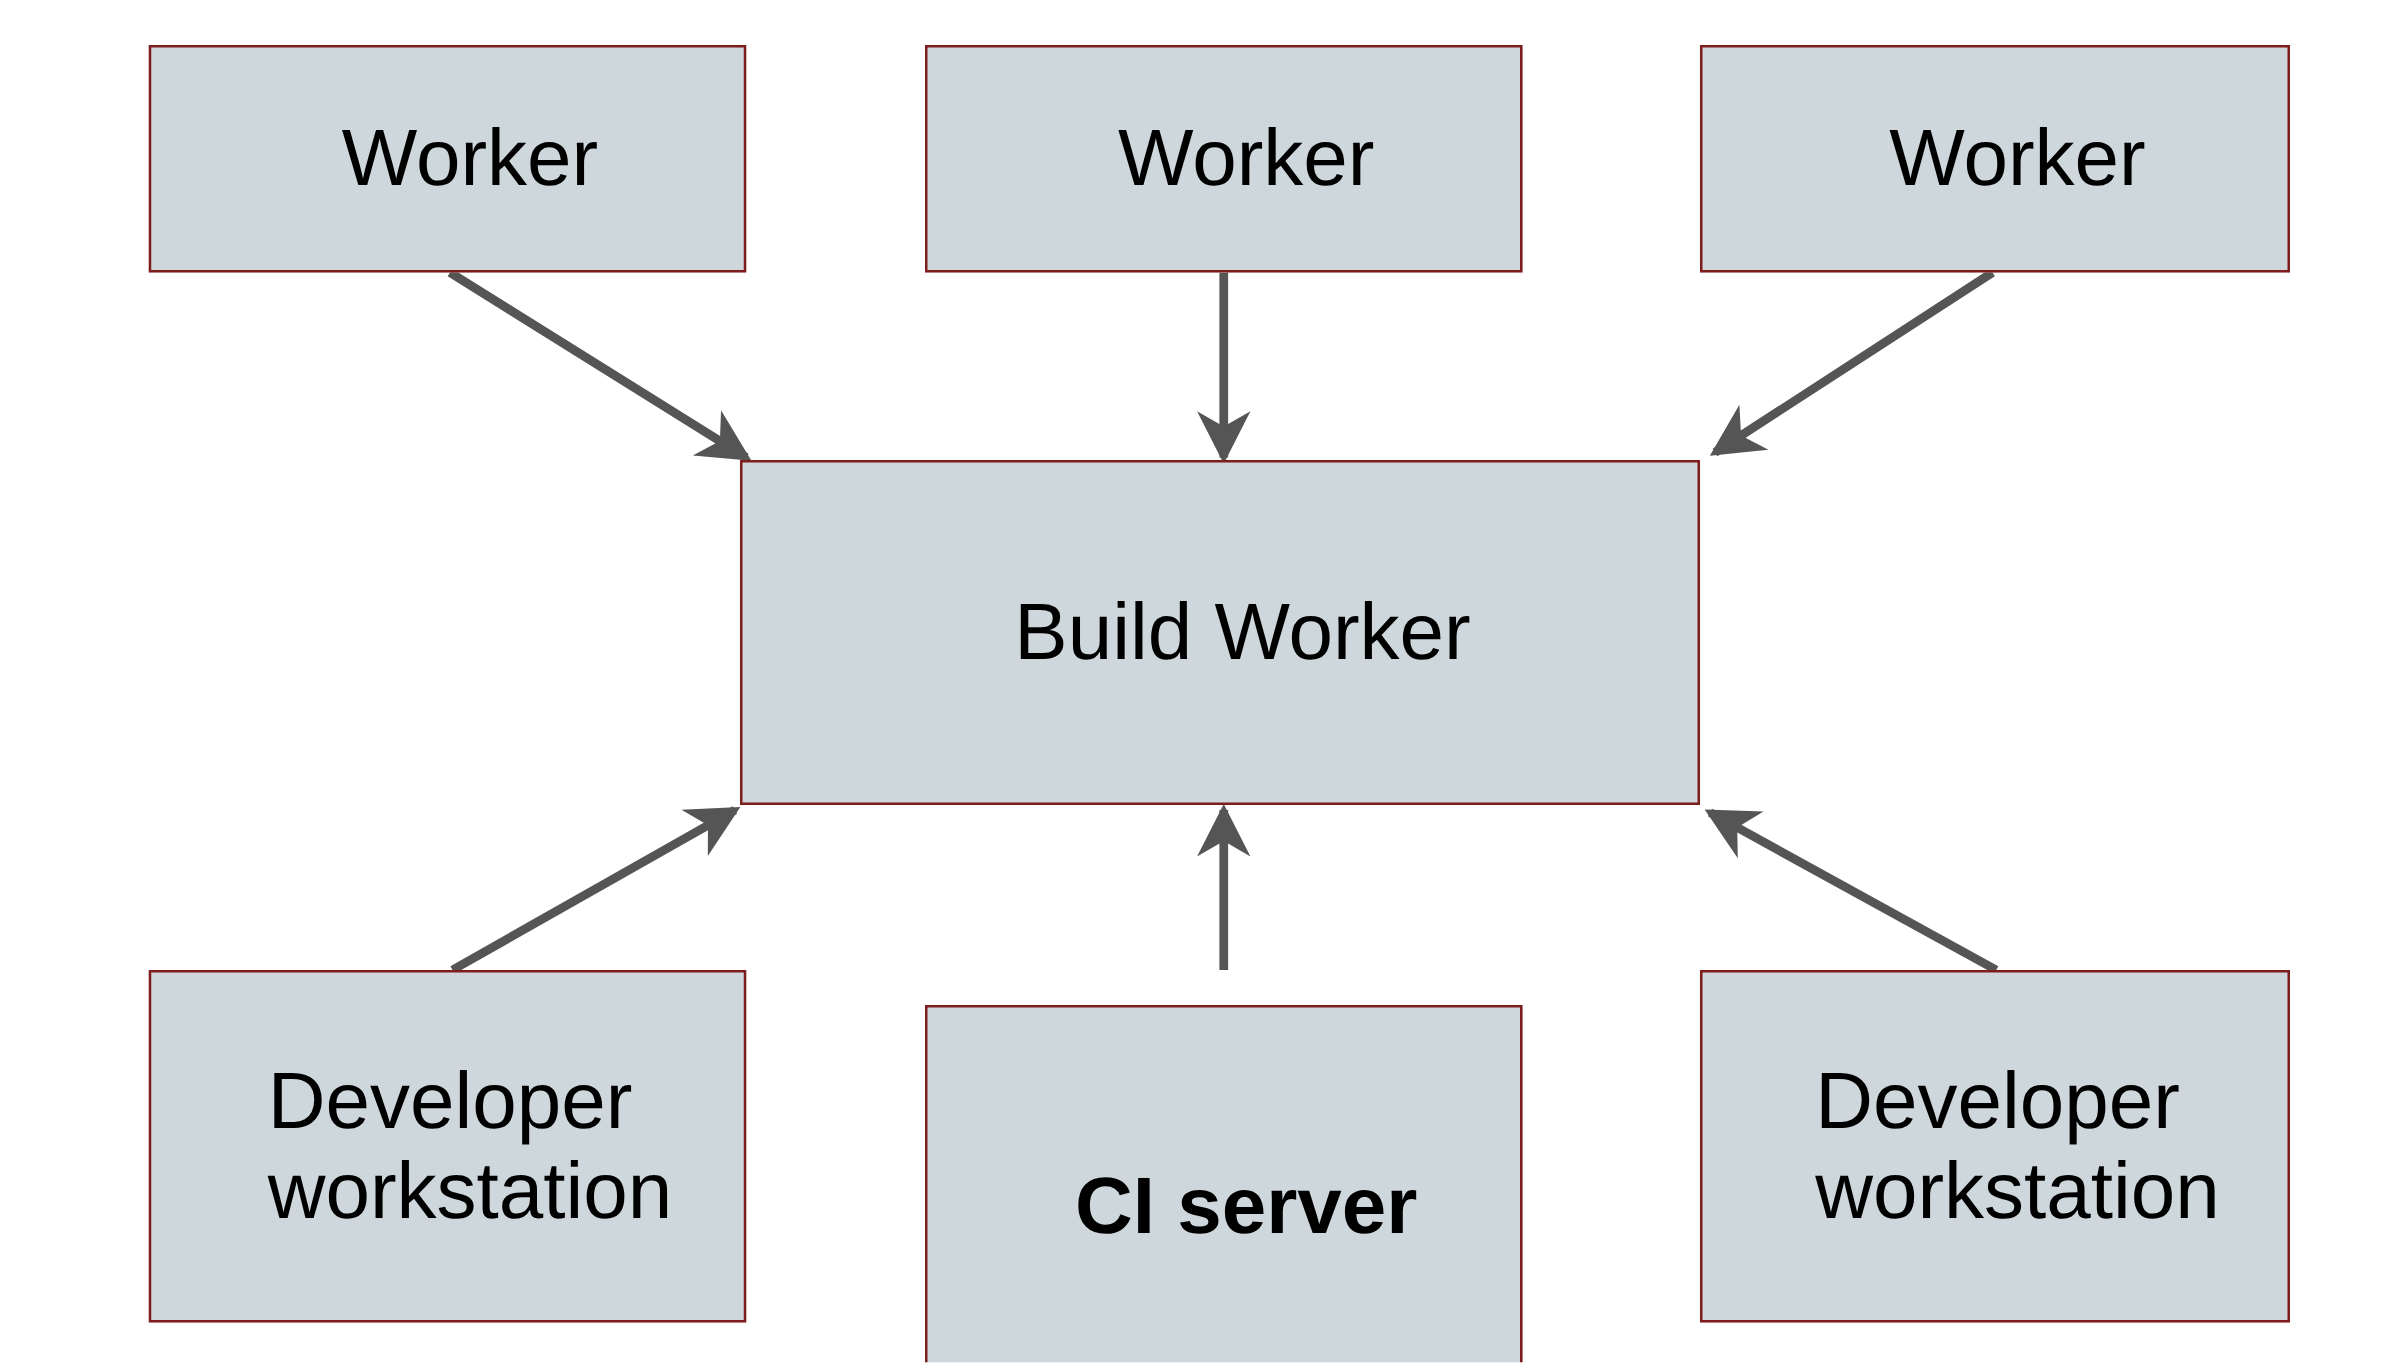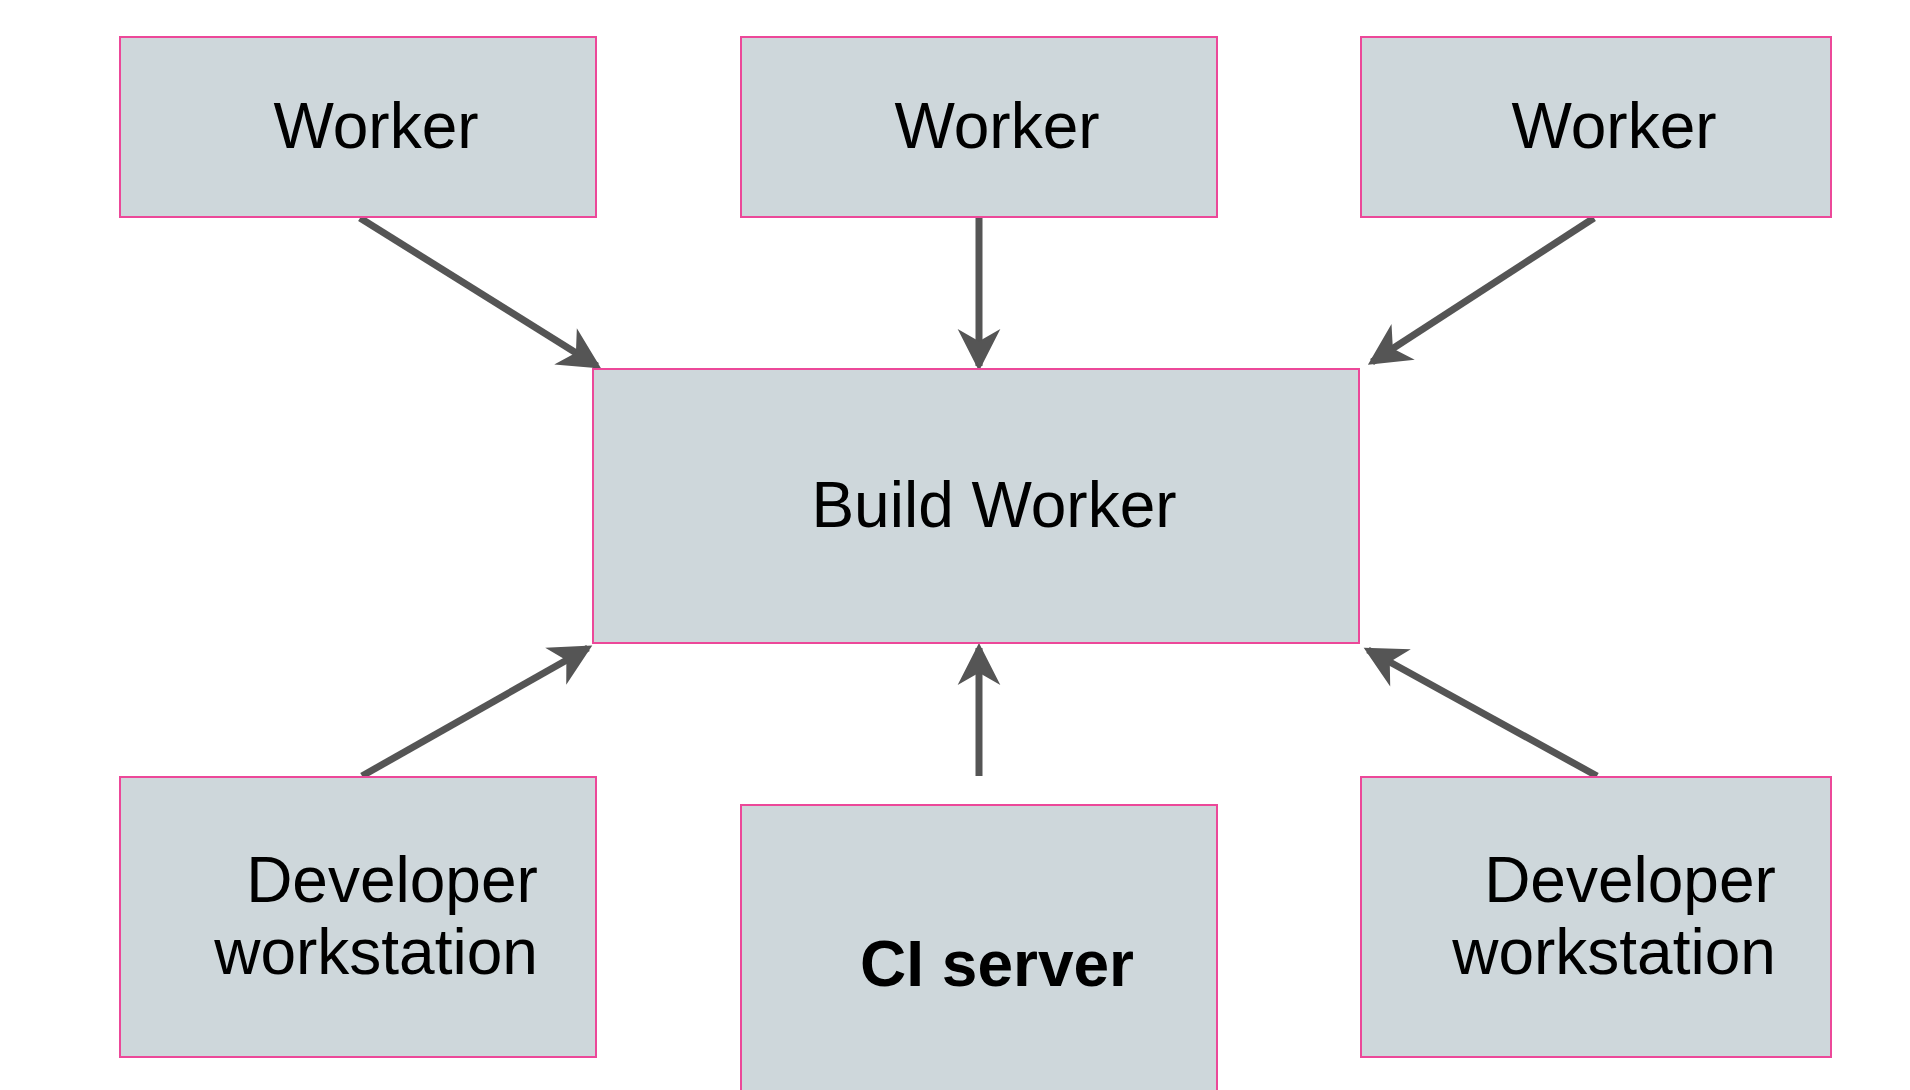--- a/index.html
+++ b/index.html
@@ -20,25 +20,25 @@
     left: 0;
     top: 0;
     width: 1910px;
     height: 1090px;
     pointer-events: none;
   }
   .node {
     position: absolute;
     box-sizing: border-box;
     background: #ced7db;
-    border: 2px solid #ec4899;
+    border: 2px solid #7f1d1d;
     display: flex;
     align-items: center;
     justify-content: center;
-    text-align: right;
+    text-align: left;
     color: #000000;
     line-height: 1.12;
     z-index: 2;
     padding-left: 36px;
   }
   .node-label {
     display: block;
     white-space: pre-line;
     padding: 0 6px;
   }

